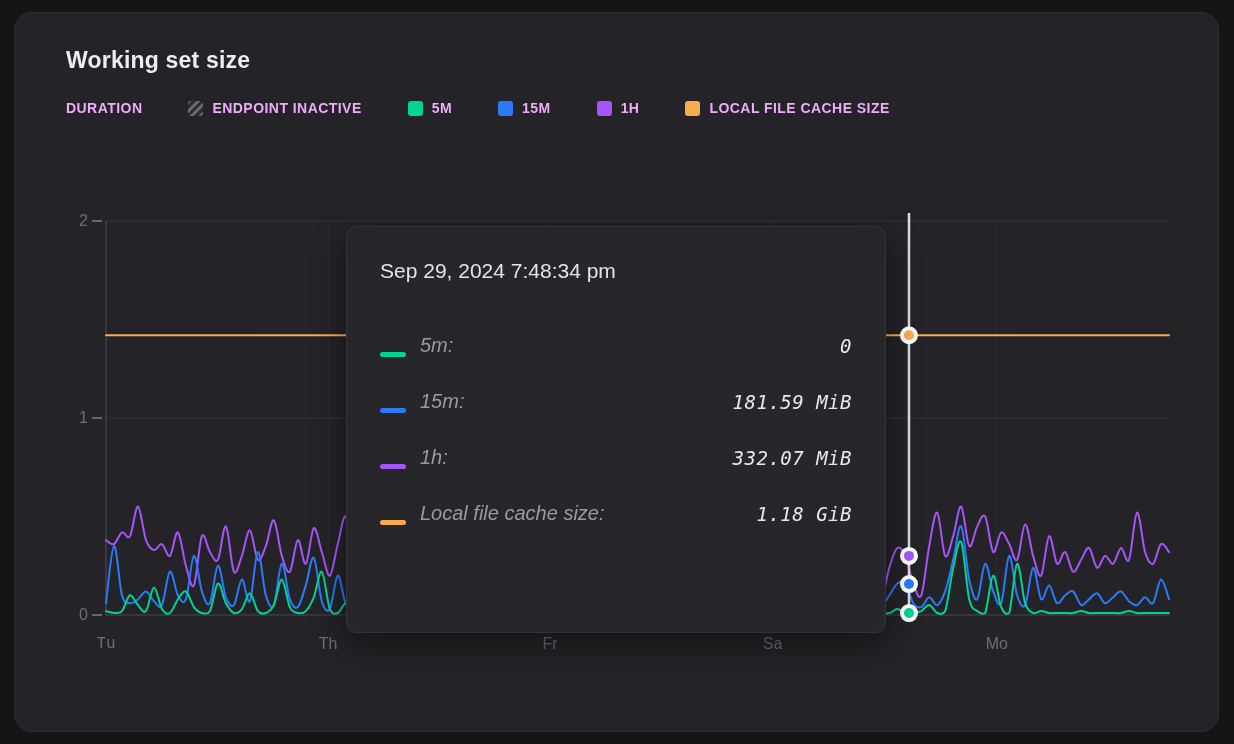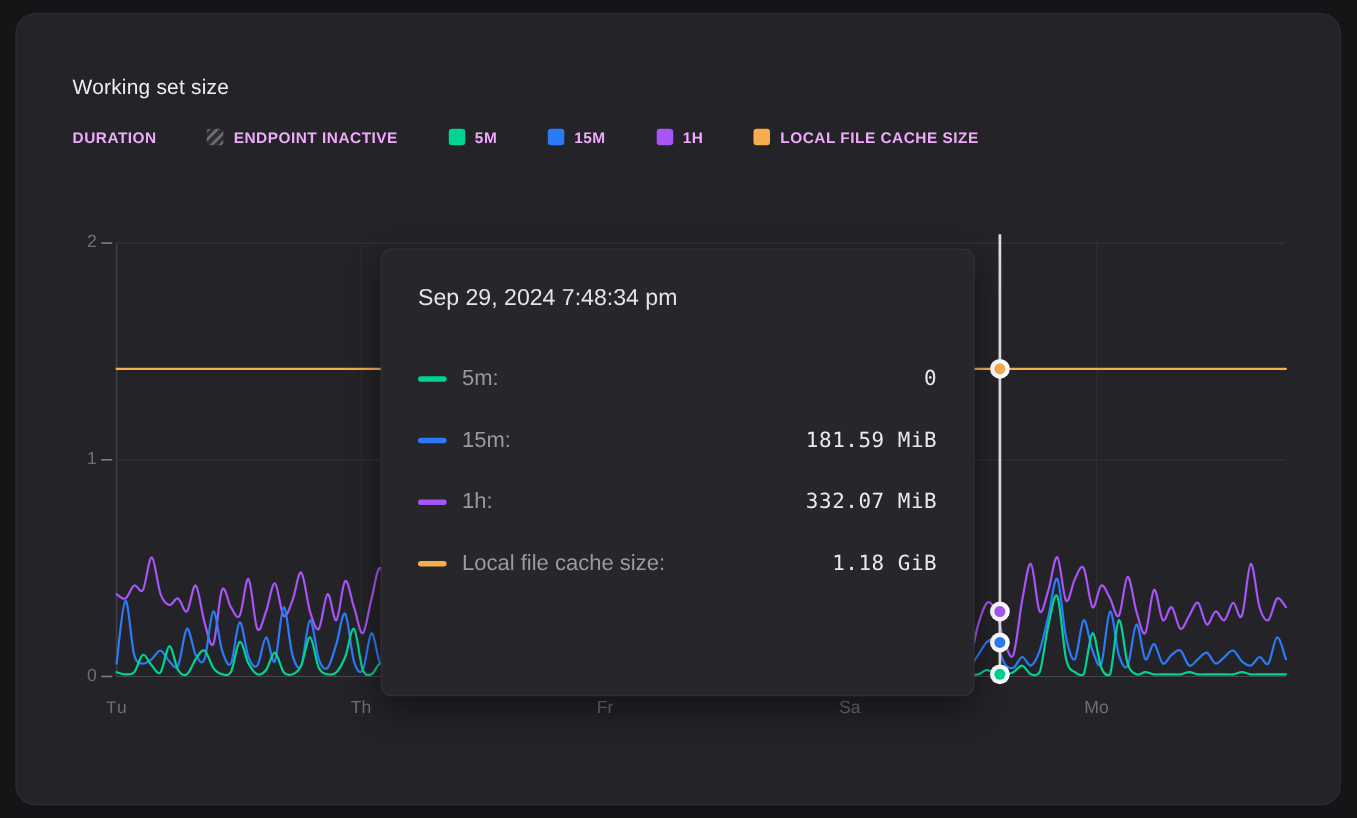--- a/index.html
+++ b/index.html
@@ -7,29 +7,29 @@
   body {
     background:#151517;
     font-family:"Liberation Sans", sans-serif;
     position:relative;
   }
   .card {
     position:absolute; left:14px; top:12px; width:1205px; height:720px;
     background:#242428; border:1px solid #2e2e32; border-radius:18px;
   }
   .title {
-    margin:56px 0 0 51px; font-size:19px; font-weight:400; color:#ededef;
+    margin:34px 0 0 51px; font-size:23px; font-weight:700; color:#ededef;
     letter-spacing:.2px;
   }
   .legend {
     display:flex; align-items:center; gap:46px;
     margin:26px 0 0 51px;
     font-size:14px; font-weight:700; color:#f0abfc; letter-spacing:.45px;
   }
-  .lg-item { display:flex; align-items:flex-start; gap:9px; }
+  .lg-item { display:flex; align-items:flex-end; gap:9px; }
   .swatch { width:15px; height:15px; border-radius:3px; flex:0 0 auto; }
   .swatch.hatched {
     background:repeating-linear-gradient(135deg,#6a6a71 0 2.5px,#2e2e34 2.5px 6px);
   }
   .chart-area { position:absolute; left:91px; top:208px; width:1063px; height:394px; }
   #plot-svg { position:absolute; left:0; top:0; width:1063px; height:394px; overflow:visible; }
   .ylabel {
     position:absolute; left:-48px; width:30px; text-align:right;
     transform:translateY(-52%);
     font-size:16px; color:#6e6e76;
@@ -39,21 +39,21 @@
     font-size:16px; color:#6e6e76;
   }
   .tooltip {
     position:absolute; left:240px; top:5px; width:540px; height:407px;
     background:#26262b; border:1px solid #333339; border-radius:10px;
     box-shadow:0 12px 32px rgba(0,0,0,.45);
     padding:30px 33px;
   }
   .t-head { font-size:21px; color:#e4e4e7; font-weight:500; line-height:28px; }
   .t-rows { margin-top:46px; display:flex; flex-direction:column; gap:30px; }
-  .t-row { display:flex; align-items:center; gap:14px; height:26px; }
+  .t-row { display:flex; align-items:flex-end; gap:14px; height:26px;font-style:italic; }
   .t-dash { width:26px; height:5px; border-radius:2.5px; flex:0 0 auto; }
   .t-label { font-size:20px; color:#9a9aa1; }
   .t-value {
     margin-left:auto; font-family:"DejaVu Sans Mono", monospace;
     font-size:19px; color:#e9e9eb; letter-spacing:.5px;
   }
 </style>
 </head>
 <body>
 

